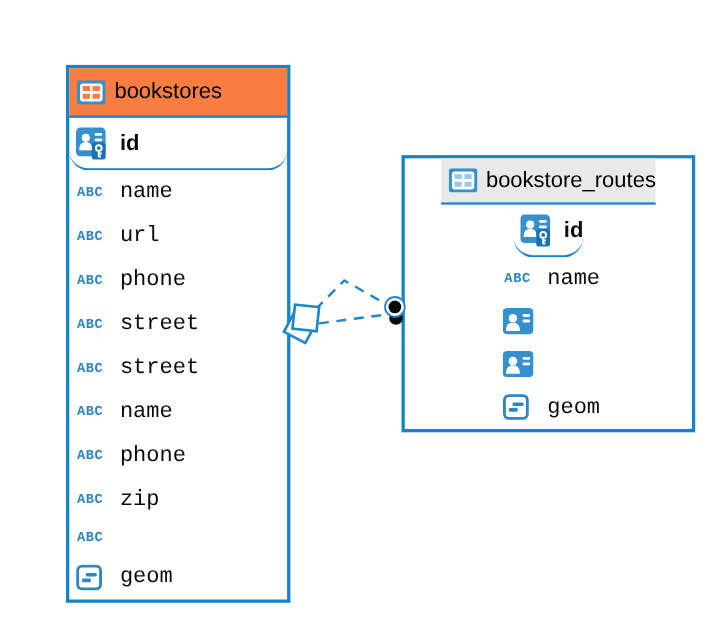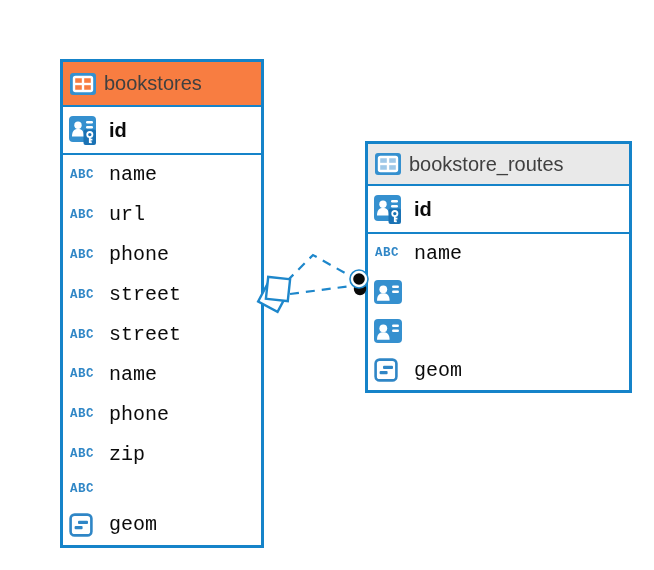--- a/index.html
+++ b/index.html
@@ -15,48 +15,49 @@
   .erd-table{
     position:absolute;
     box-sizing:border-box;
     border:3px solid #1583C9;
     background:#ffffff;
     display:flex;
     flex-direction:column;
     z-index:1;
   }
   .t1{left:60px;top:59px;width:204px;height:489px;}
-  .t2{left:365px;top:141px;width:267px;height:252px;}
+  .t2{left:365px;top:141px;width:267px;height:252px;align-items:center;}
 
   .hdr{
     box-sizing:border-box;
     display:flex;align-items:center;
     gap:8px;
     padding-left:7px;
     border-bottom:2px solid #1583C9;
     flex:0 0 auto;
   }
   .t1 .hdr{height:45px;}
   .t2 .hdr{height:42px;}
   .hdr-orange{background:#F87D41;}
   .hdr-gray{background:#E9E9E9;}
   .hdr-label{
-    font-size:20px;color:#404040;
+    font-size:20px;color:#000000;
     white-space:nowrap;
   }
 
   .row{
     box-sizing:border-box;
     display:flex;align-items:center;
     gap:8px;
     padding-left:6px;
     flex:0 0 auto;
   }
   .idrow{
     border-bottom:2px solid #1583C9;
+    border-radius:18px;
   }
   .t1 .idrow{height:48px;}
   .t2 .idrow{height:48px;}
   .fields{
     flex:1 1 auto;
     display:flex;flex-direction:column;font-family:Liberation Mono, monospace;
   }
   .fields .row{flex:1 1 auto;}
 
   .lbl{font-size:20px;color:#0b0b0b;white-space:nowrap;}

